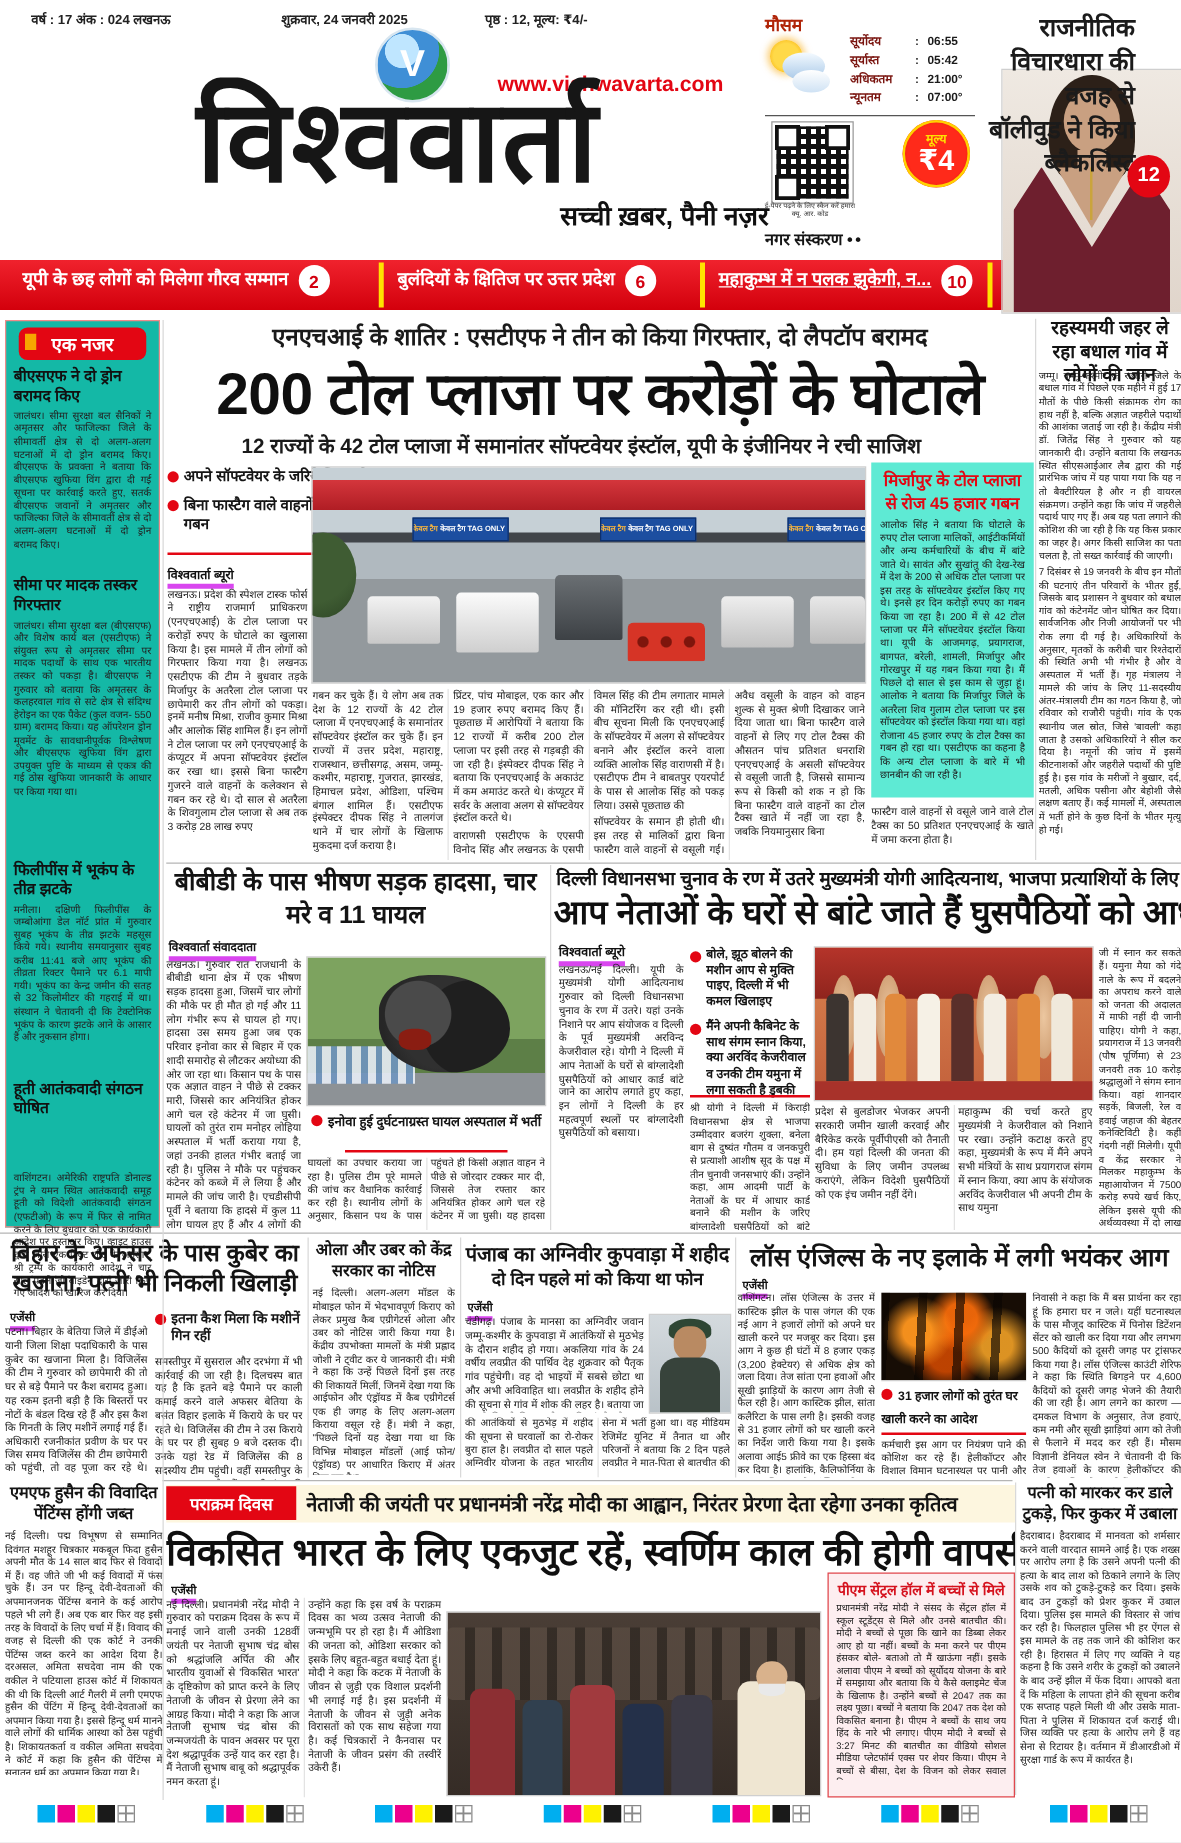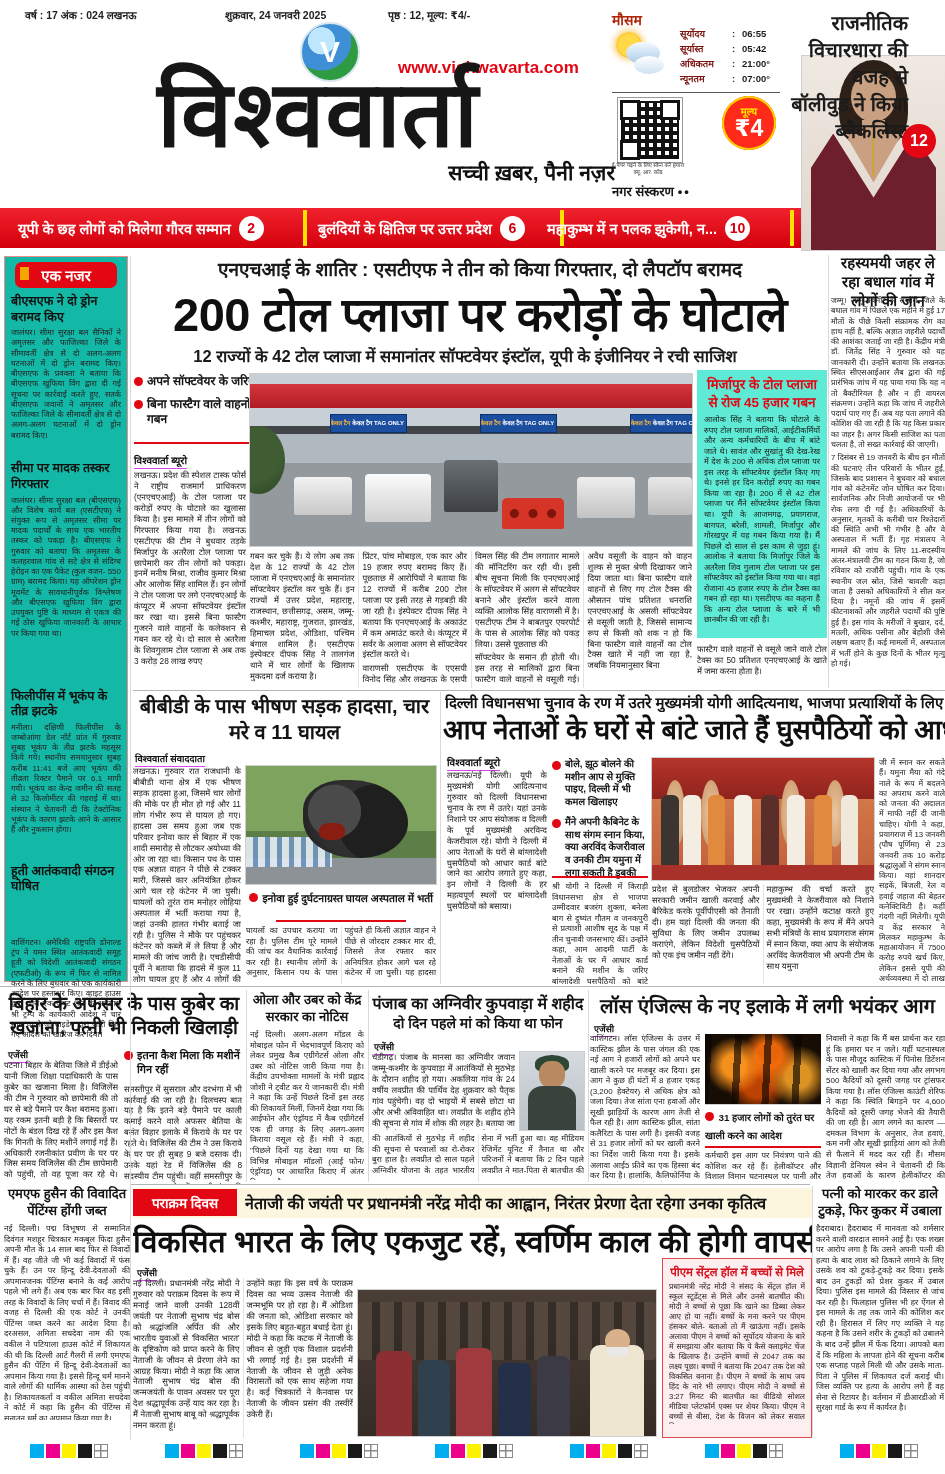--- a/index.html
+++ b/index.html
@@ -6,21 +6,21 @@
   .page{position:relative;width:945px;height:1474px;background:#ffffff;
         font-family:"Liberation Sans","DejaVu Sans",sans-serif;overflow:hidden;color:#141414;margin:0 auto;}
   .abs{position:absolute;}
   .bt{font-size:8.3px;line-height:1.32;text-align:justify;color:#1b1b1b;overflow:hidden;}
   .bt p{margin:0 0 3px 0;}
   .ctr{text-align:center;}
   .nw{white-space:nowrap;overflow:hidden;}
   .vline{position:absolute;width:1px;background:#d9d9d9;}
   .hline{position:absolute;height:1px;background:#b5b5b5;}
   .red-rule{position:absolute;height:2px;background:#e30613;}
-  .byline{font-size:10px;font-weight:700;color:#111;border-bottom:1px solid #d946ef;display:inline-block;padding-bottom:1px;}
+  .byline{font-size:10px;font-weight:700;color:#111;border-bottom:4px solid #d946ef;display:inline-block;padding-bottom:1px;}
   .bullet{display:flex;gap:4px;align-items:flex-start;font-weight:700;color:#151515;margin-bottom:7px;}
   .dot{flex:none;width:9px;height:9px;border-radius:50%;background:#e30613;margin-top:3px;}
   .cols2{column-count:2;column-gap:7px;column-rule:1px solid #e3e3e3;}
   .cols4{column-count:4;column-gap:8px;column-rule:1px solid #e3e3e3;}
   
   .dateline{font-size:10.5px;font-weight:700;color:#222;}
   .masthead{font-weight:900;color:#161616;font-size:92px;line-height:105px;letter-spacing:1px;}
   .logo{width:56px;height:56px;border-radius:50%;
         background:radial-gradient(circle at 35% 30%,#bfe6ff 0 25%,#3f8fd6 26% 55%,#2e9b43 56% 100%);
         border:2px solid #d8e6f0;display:flex;align-items:center;justify-content:center;
@@ -44,21 +44,21 @@
   .price-badge{width:54px;height:54px;border-radius:50%;background:radial-gradient(circle,#ff2a1a 0 60%,#d90b00 100%);
        display:flex;flex-direction:column;align-items:center;justify-content:center;box-shadow:0 0 0 2px #ffd200 inset;}
   .price-badge .pl{color:#ffe300;font-size:10px;font-weight:900;line-height:10px;}
   .price-badge .pv{color:#fff;font-size:23px;font-weight:900;line-height:23px;}
   .edition{font-weight:900;font-size:13px;color:#151515;}
   .promo-hl{font-weight:800;font-size:20px;line-height:1.35;color:#1b1b1b;text-align:right;}
   .page-circle{width:34px;height:34px;border-radius:50%;background:#e30613;color:#fff;font-weight:900;
        font-size:16px;display:flex;align-items:center;justify-content:center;}
   
   .navbar{background:linear-gradient(#f0222d,#d3000c);}
-  .nav-item{display:flex;align-items:center;gap:8px;color:#fff;font-weight:800;font-size:14.5px;}
+  .nav-item{display:flex;gap:8px;color:#fff;font-weight:800;font-size:14.5px;}
   .nav-badge{width:25px;height:25px;border-radius:50%;background:#fff;color:#d30010;font-weight:900;
        font-size:14px;display:flex;align-items:center;justify-content:center;flex:none;}
   .nav-sep{position:absolute;width:4px;background:#ffe300;}
   
   .eknazar{border:1.5px solid #ef8b8b;padding:5px 6px;box-sizing:border-box;background:#14b8a6;}
   .eknazar-head{background:#e30613;color:#fff;font-weight:900;font-size:15px;text-align:center;
        border-radius:7px;padding:3px 0;margin:0 4px 6px 4px;position:relative;}
   .eknazar-head .notch{position:absolute;left:5px;top:5px;width:9px;height:13px;background:#f7a600;}
   .sb-title{font-weight:800;font-size:12.5px;line-height:1.25;color:#111;margin:5px 0 3px 0;}
   .sb-body{font-size:8px;line-height:1.28;text-align:justify;color:#222;}
@@ -216,21 +216,21 @@
     <div class="abs nav-item" style="left:18px;top:4px;height:32px;">
       <span>यूपी के छह लोगों को मिलेगा गौरव सम्मान</span>
       <span class="nav-badge">2</span>
     </div>
     <div class="nav-sep" style="left:303px;top:2px;height:36px;"></div>
     <div class="abs nav-item" style="left:318px;top:4px;height:32px;">
       <span>बुलंदियों के क्षितिज पर उत्तर प्रदेश</span>
       <span class="nav-badge">6</span>
     </div>
     <div class="nav-sep" style="left:560px;top:2px;height:36px;"></div>
-    <div class="abs nav-item" style="left:547px;top:4px;height:32px;">
+    <div class="abs nav-item" style="left:575px;top:4px;height:32px;text-decoration:underline;">
       <span>महाकुम्भ में न पलक झुकेगी, न...</span>
       <span class="nav-badge">10</span>
     </div>
     <div class="nav-sep" style="left:790px;top:2px;height:36px;"></div>
   </div>
 
   <div class="abs eknazar" style="left:4px;top:256px;width:124px;height:726px;">
     <div class="eknazar-head">
       <span class="notch"></span>
       <span>एक नजर</span>

